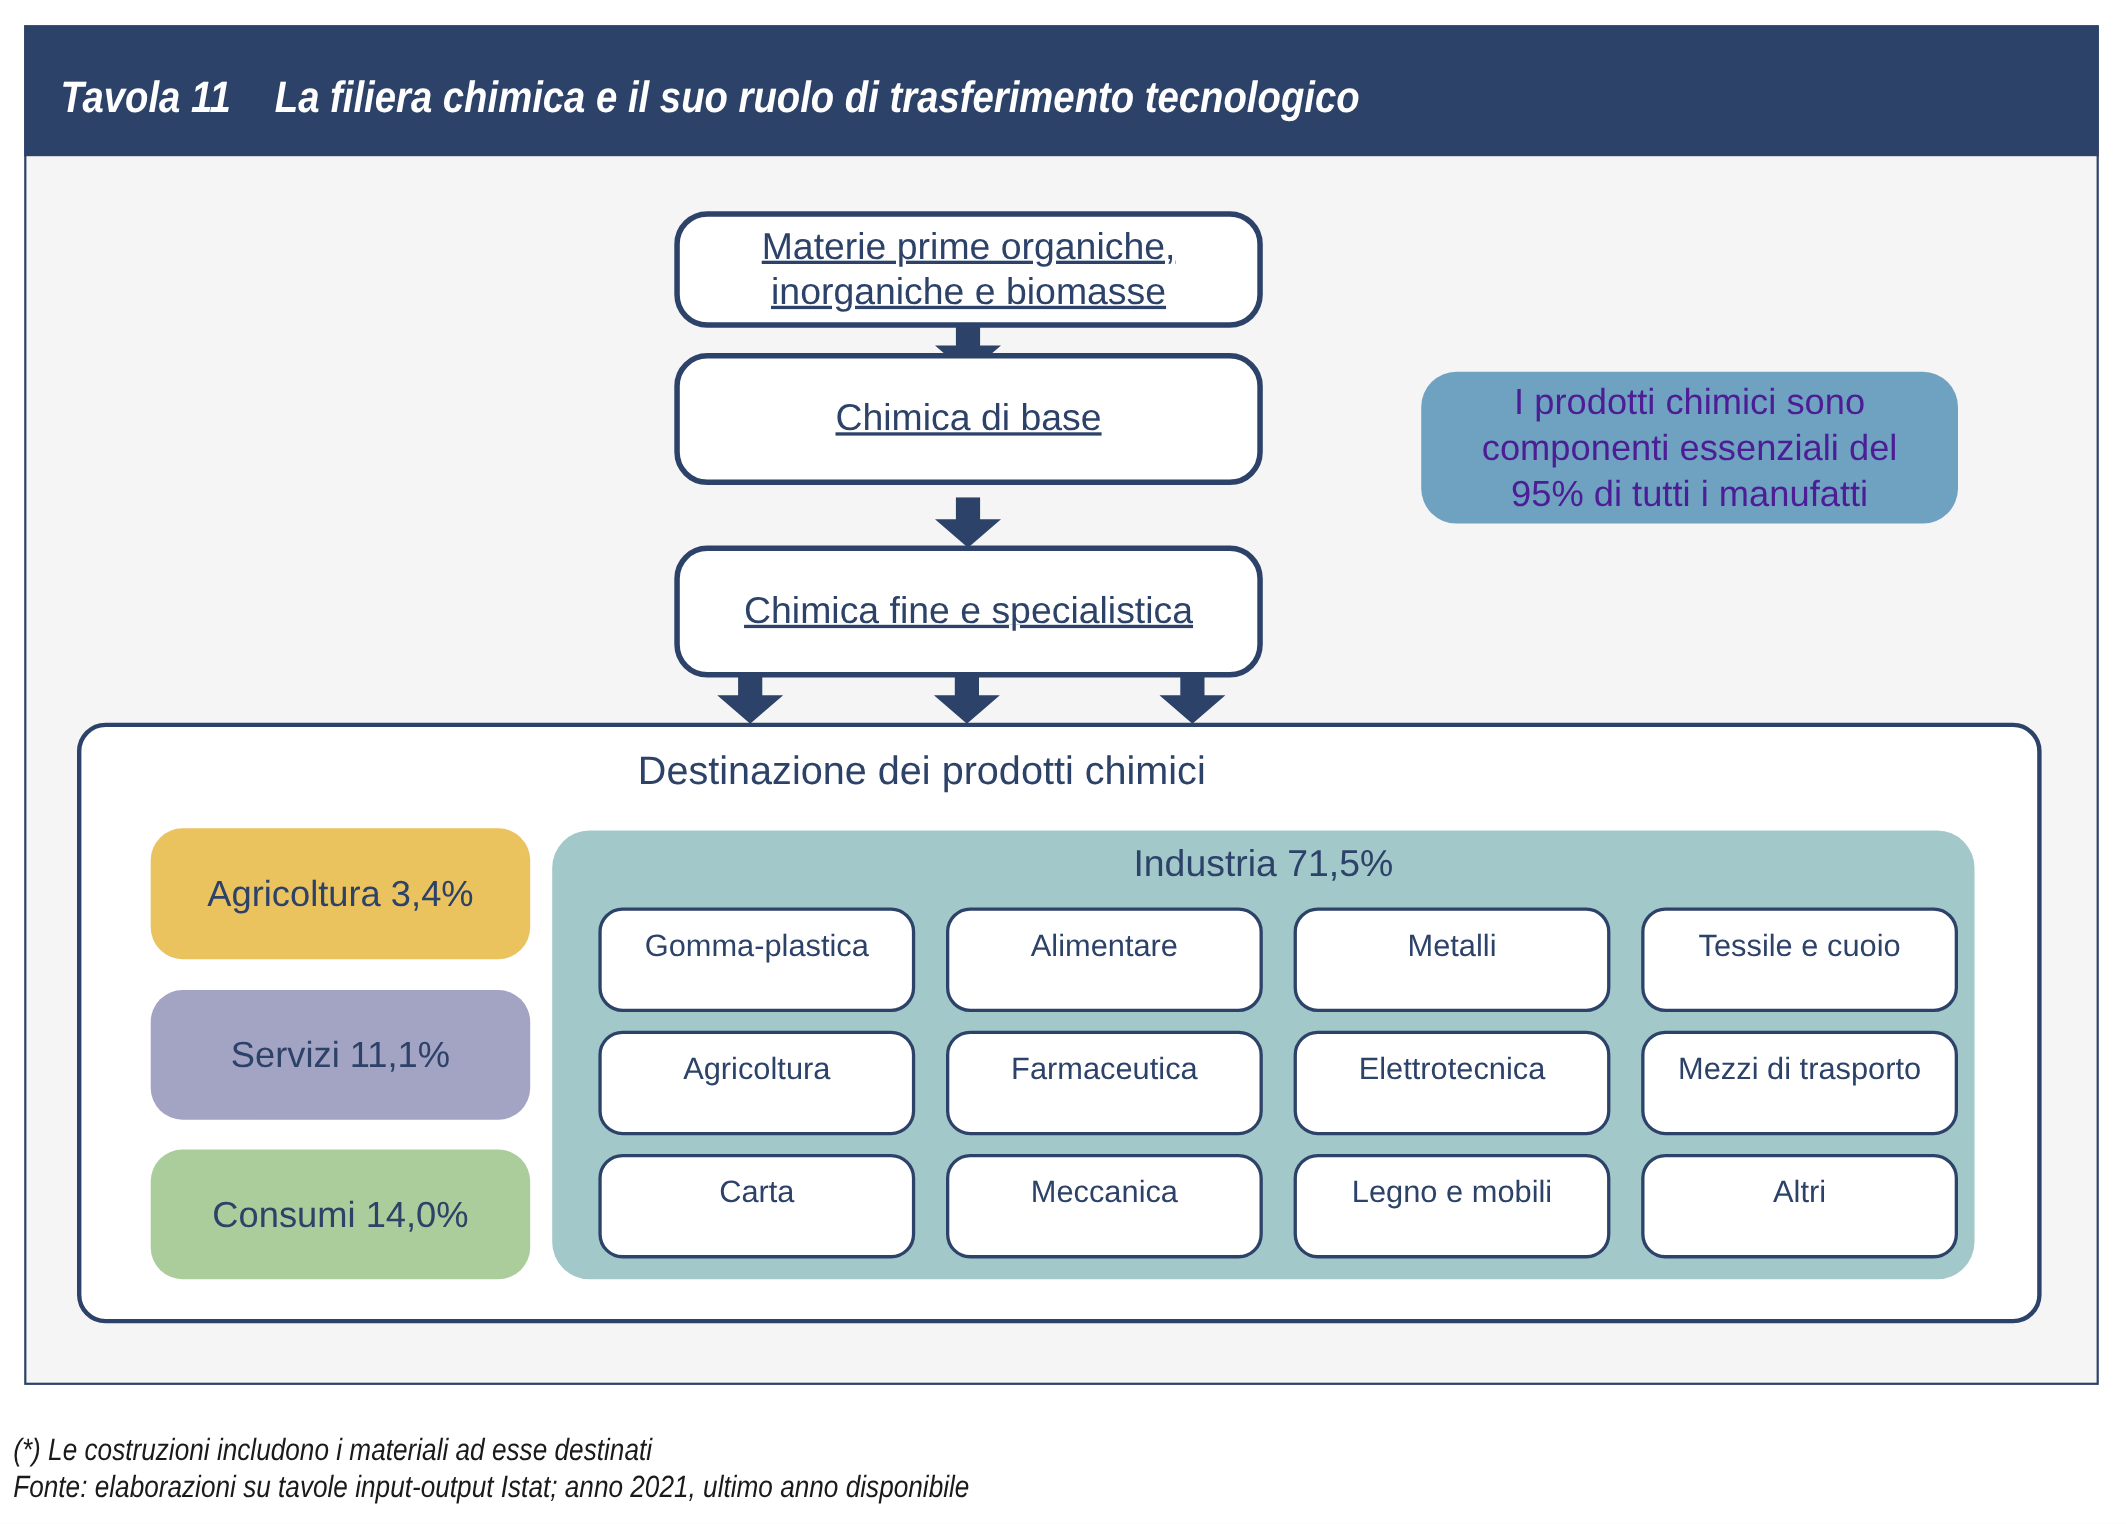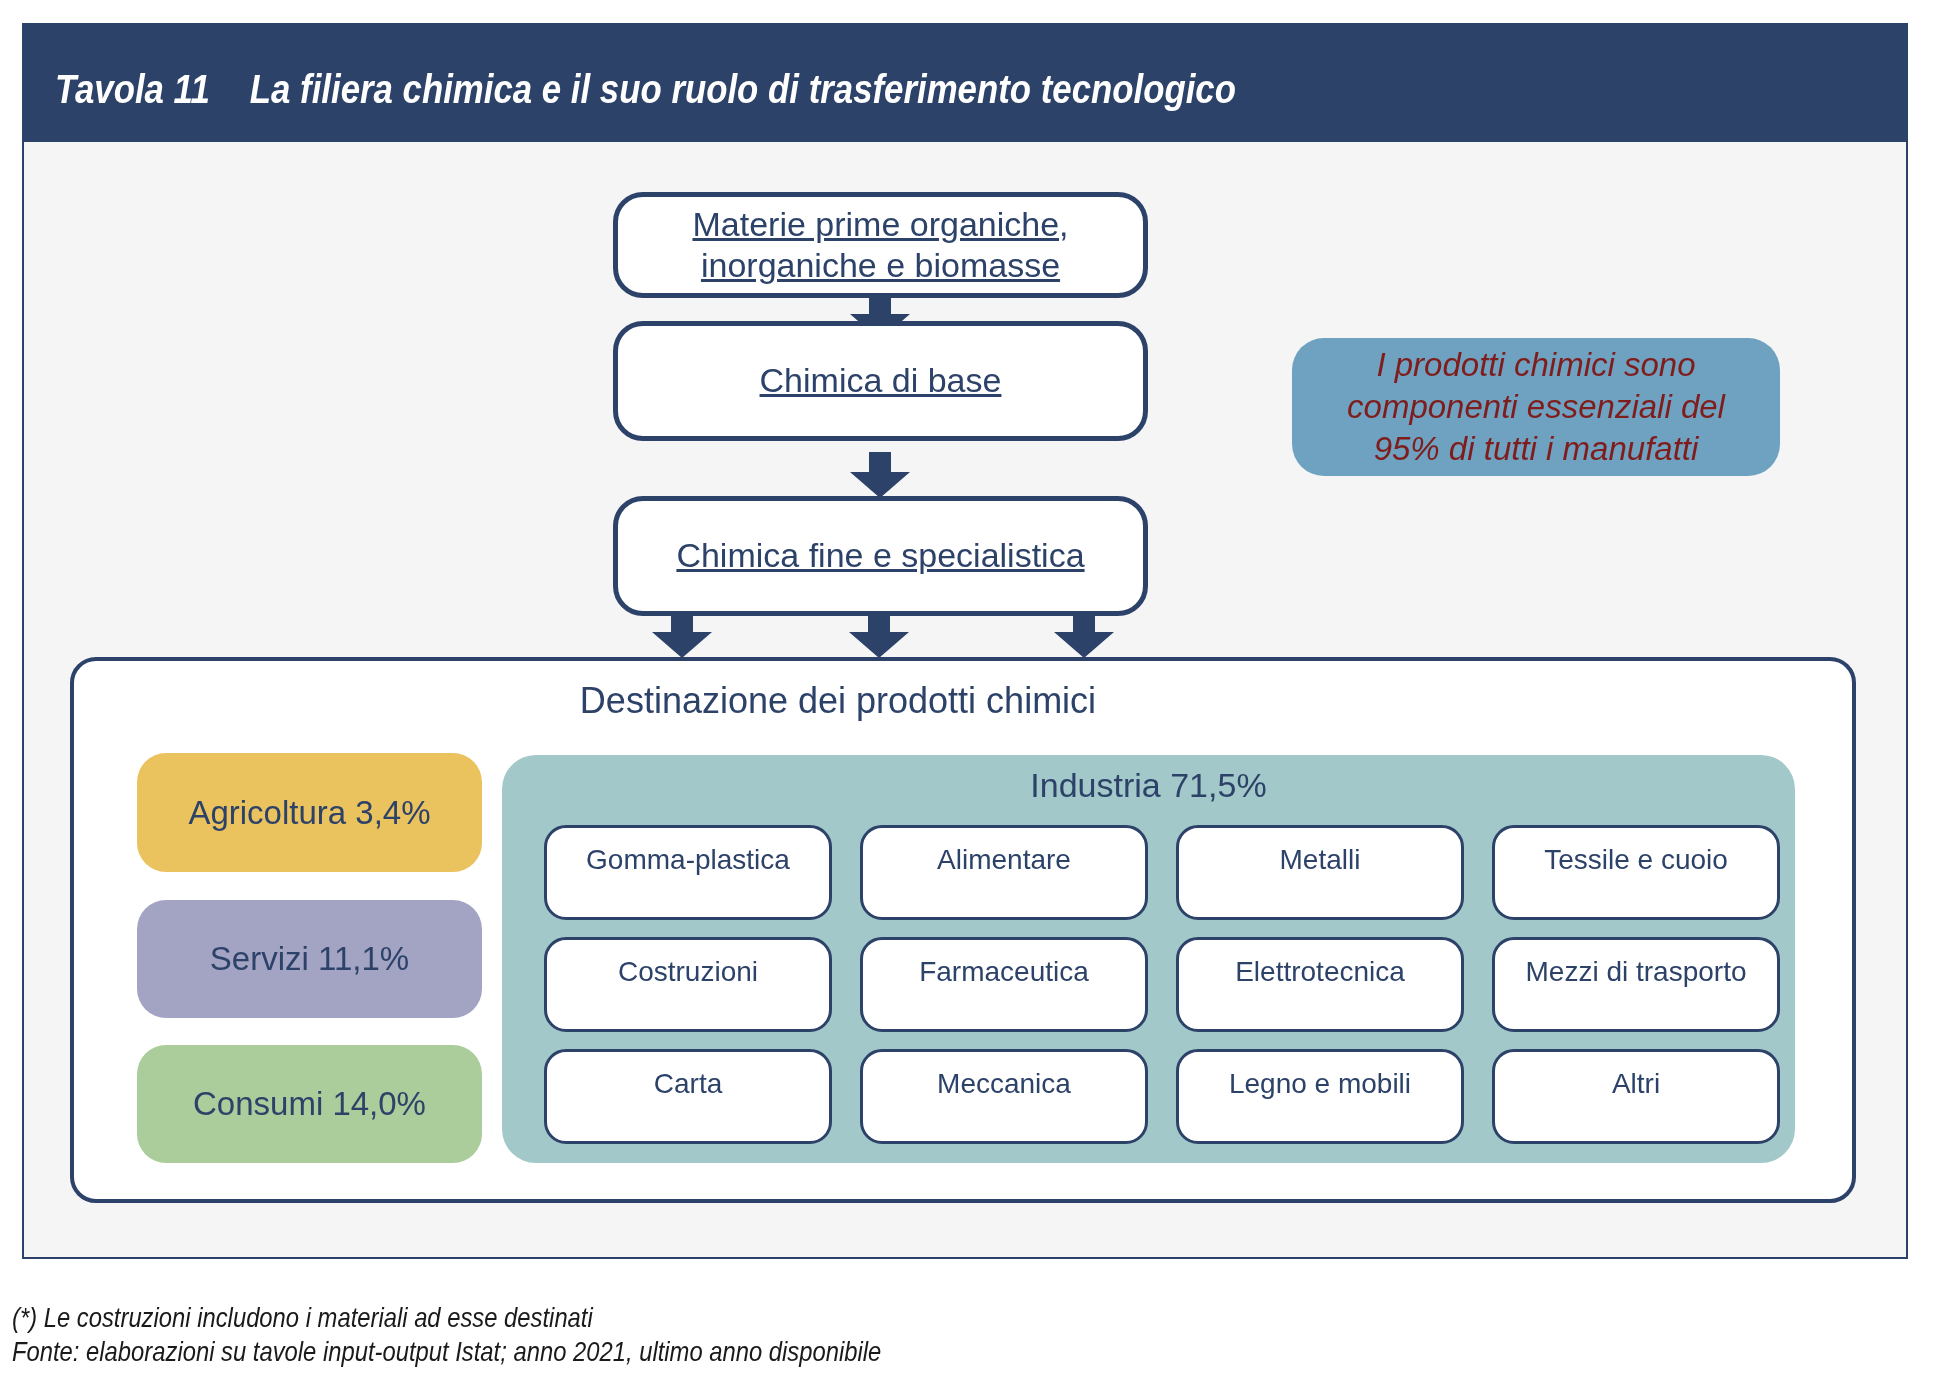--- a/index.html
+++ b/index.html
@@ -58,24 +58,23 @@
   }
   .arrow{position:absolute;}
   .arrow path{fill:var(--navy);}
 
   
   .callout{
     left:1292px;top:338px;width:488px;height:138px;
     background:var(--callout-bg);
     border-radius:32px;
     display:flex;align-items:center;justify-content:center;
-    text-align:center;color:#7f1d1d;
+    text-align:center;color:#4c1d95;
     font-size:33px;line-height:1.28;
     padding:6px 22px;
-    font-style:italic;
   }
 
   
   .dest-box{
     left:70px;top:657px;width:1786px;height:546px;
     background:#fff;
     border:4px solid var(--navy);
     border-radius:26px;
   }
   .dest-title{
@@ -180,21 +179,21 @@
   <div class="abs sector sector-consumi">Consumi 14,0%</div>
 
   <div class="abs industry-panel"></div>
   <div class="abs industry-title">Industria 71,5%</div>
 
   <div class="abs industry-grid">
     <div class="industry-item">Gomma-plastica</div>
     <div class="industry-item">Alimentare</div>
     <div class="industry-item">Metalli</div>
     <div class="industry-item">Tessile e cuoio</div>
-    <div class="industry-item">Costruzioni</div>
+    <div class="industry-item">Agricoltura</div>
     <div class="industry-item">Farmaceutica</div>
     <div class="industry-item">Elettrotecnica</div>
     <div class="industry-item">Mezzi di trasporto</div>
     <div class="industry-item">Carta</div>
     <div class="industry-item">Meccanica</div>
     <div class="industry-item">Legno e mobili</div>
     <div class="industry-item">Altri</div>
   </div>
 
   <div class="abs footnotes">

